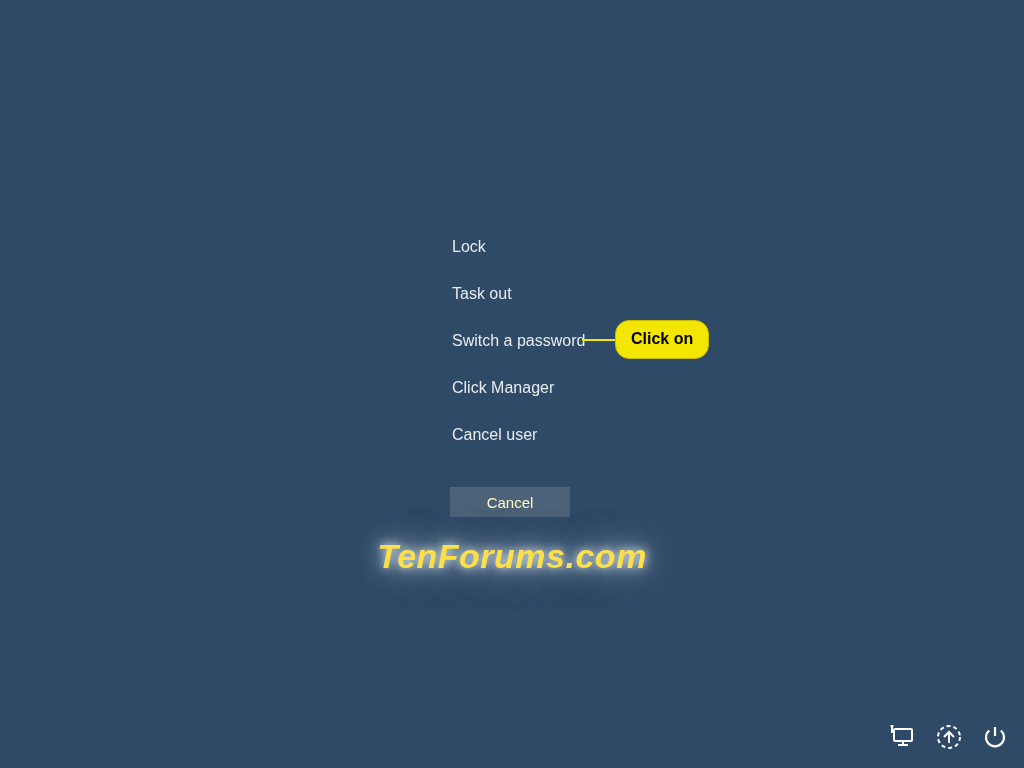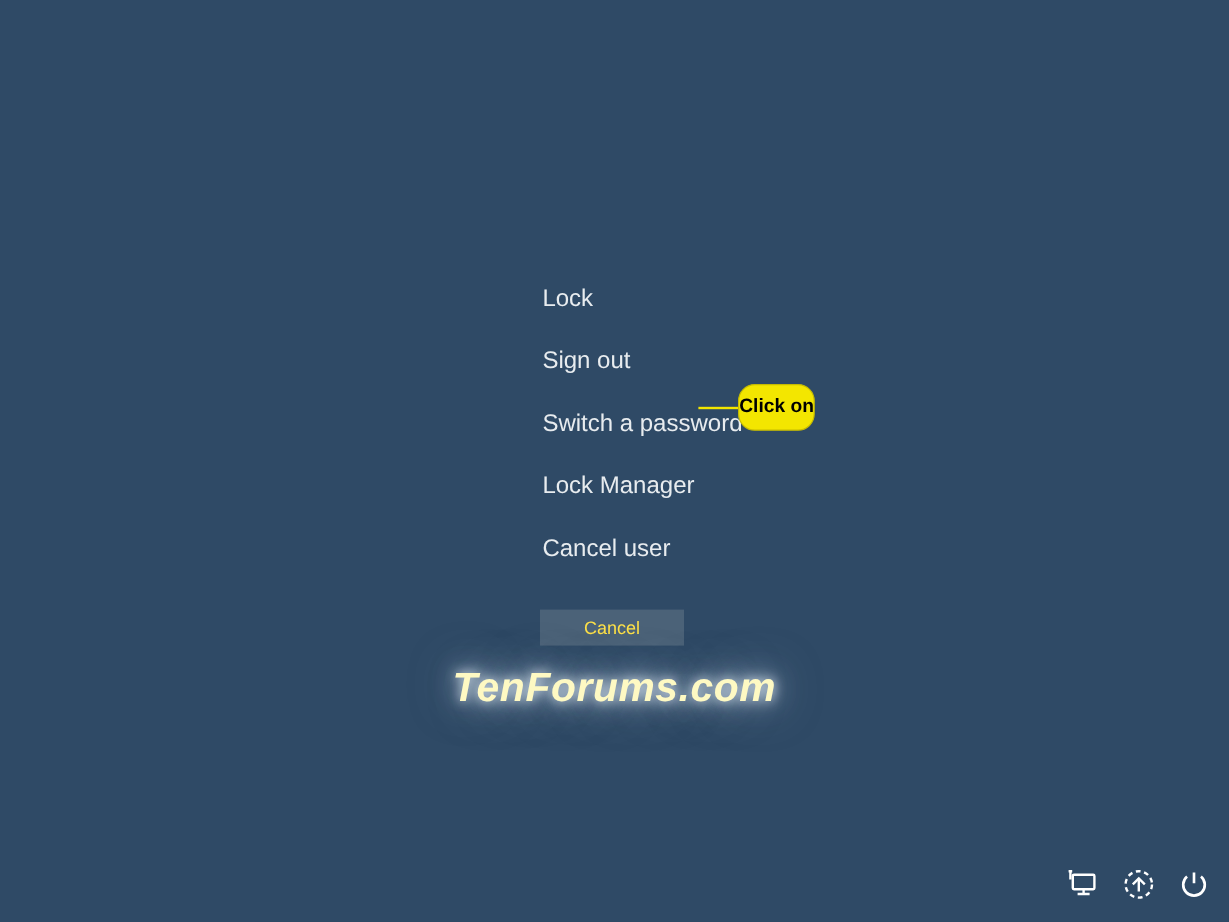--- a/index.html
+++ b/index.html
@@ -10,35 +10,35 @@
     position: relative;
     color: #fff;
   }
   .menu {
     position: absolute;
     left: 452px;
     top: 238px;
     width: 300px;
   }
   .menu-item {
-    font-size: 20px;
+    font-size: 16px;
     font-weight: 400;
     color: #e8ecef;
     margin-bottom: 29px;
     cursor: pointer;
     display: inline-block;
   }
   .cancel-btn {
     position: absolute;
     left: 450px;
-    top: 508px;
+    top: 487px;
     width: 120px;
     height: 30px;
     background: #4b6278;
-    color: #fde047;
+    color: #fef9c3;
     border: none;
     font-size: 15px;
     font-family: inherit;
     cursor: pointer;
     text-align: center;
   }
   .callout {
     position: absolute;
     left: 582px;
     top: 320px;
@@ -49,35 +49,35 @@
   .callout-line {
     width: 33px;
     height: 2px;
     background: #f3e600;
   }
   .callout-bubble {
     background: #f3e600;
     color: #000;
     font-weight: 700;
     font-size: 16px;
-    padding: 10px 0 11px;
+    padding: 10px 15px 11px;
     border-radius: 14px;
     border: 1px solid #c6bb00;
     line-height: 1;
     font-family: Arial, sans-serif;
   }
   .watermark {
     position: absolute;
     left: 50%;
-    top: 554px;
+    top: 537px;
     transform: translateX(-50%);
     font-size: 34px;
     font-weight: 700;
     font-style: italic;
-    color: #fef9c3;
+    color: #fde047;
     text-shadow:
       0 0 10px rgba(230,240,250,0.95),
       0 0 22px rgba(220,235,250,0.8),
       0 0 40px rgba(210,225,245,0.5);
     letter-spacing: 0.5px;
     white-space: nowrap;
     font-family: Arial, sans-serif;
     text-align: center;
   }
   .corner-icons {
@@ -96,23 +96,23 @@
     justify-content: center;
     cursor: pointer;
   }
   .corner-icons svg { stroke: #fff; fill: none; }
 </style>
 </head>
 <body>
 
 <div class="menu">
   <div class="menu-item">Lock</div><br>
-  <div class="menu-item">Sign out</div><br>
+  <div class="menu-item">Task out</div><br>
   <div class="menu-item">Switch a password</div><br>
-  <div class="menu-item">Lock Manager</div><br>
+  <div class="menu-item">Click Manager</div><br>
   <div class="menu-item">Cancel user</div>
 </div>
 
 <button class="cancel-btn">Cancel</button>
 
 <div class="callout">
   <div class="callout-line"></div>
   <div class="callout-bubble">Click on</div>
 </div>
 

